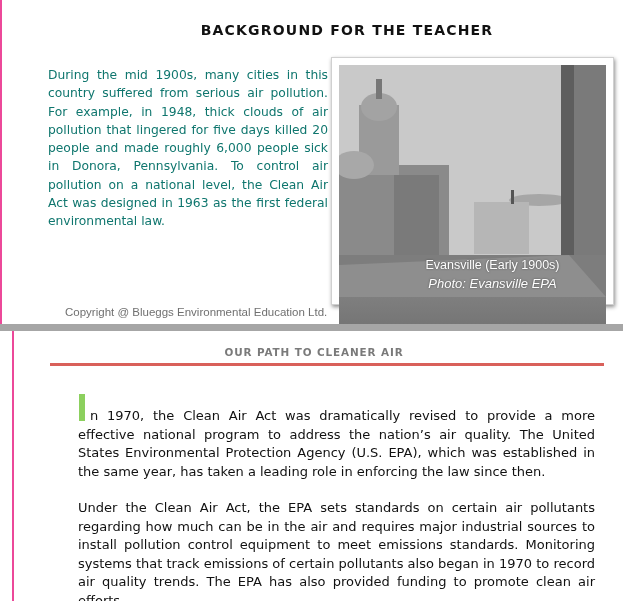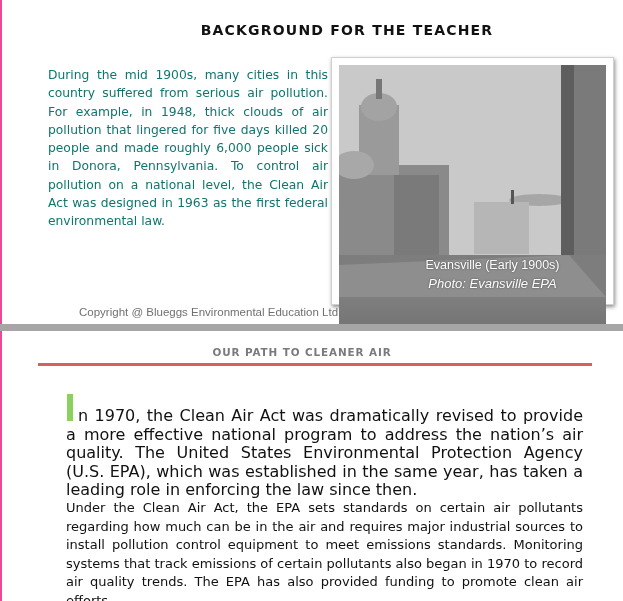--- a/index.html
+++ b/index.html
@@ -1,47 +1,47 @@
 <!DOCTYPE html>
 <html><head>
 <meta charset="utf-8">
 <style>
   html, body { margin:0; padding:0; }
   body { width:623px; height:601px; background:#ffffff; position:relative; overflow:hidden;
          font-family:"Liberation Sans", sans-serif; }
   .page { position:absolute; left:0; right:0; background:#fff; border-left:2px solid #ec4899; }
   .page1 { top:0; height:324px; }
   .gap { position:absolute; left:0; right:0; top:324px; height:7px; background:#a6a6a6; }
-  .page2 { top:331px; height:270px; }
+  .page2 { top:331px; height:270px;margin-left:12px; }
 
   .bg-title { position:absolute; top:22px; left:0; width:690px; text-align:center;
               font-family:"DejaVu Sans", sans-serif; font-weight:bold; font-size:14px;
               letter-spacing:1.2px; color:#111; }
   .intro { position:absolute; left:46px; top:66px; width:280px; font-size:13.2px; line-height:18.3px;
            color:#0f766e; text-align:justify; font-family:"DejaVu Sans", sans-serif; font-size:12.3px; }
 
   .photo-frame { position:absolute; left:329px; top:57px; width:281px; height:246px; background:#fff;
                  box-shadow:1px 2px 4px rgba(0,0,0,0.45); border:1px solid #d0d0d0; }
   .photo { position:absolute; left:7px; top:7px; width:267px; height:284px; overflow:hidden;
            background:linear-gradient(180deg,#bdbdbd 0%,#cfcfcf 30%,#c4c4c4 55%,#8a8a8a 70%,#6d6d6d 100%); }
   .photo svg { position:absolute; left:0; top:0; }
   .caption1 { position:absolute; left:0; width:100%; top:193px; text-align:center; font-size:12.5px; color:#fff;
               padding-left:40px; box-sizing:border-box; text-shadow:0 0 2px rgba(0,0,0,.5);}
   .caption2 { position:absolute; left:0; width:100%; top:211px; text-align:center; font-size:13px; color:#fff;
               font-style:italic; padding-left:40px; box-sizing:border-box; text-shadow:0 0 2px rgba(0,0,0,.5);}
 
-  .footer-left { position:absolute; left:77px; top:306px; font-size:11.5px; color:#707070; }
+  .footer-left { position:absolute; left:63px; top:306px; font-size:11.5px; color:#707070; }
   .footer-right { position:absolute; left:436px; top:306px; font-size:11.5px; color:#707070;margin-top:41px; }
 
   .sec-title { position:absolute; top:15px; left:0; width:600px; text-align:center; font-size:11px; font-weight:bold;
                letter-spacing:0.9px; color:#7a7a7a; font-family:"DejaVu Sans", sans-serif; font-size:10.4px; }
   .sec-rule { position:absolute; left:36px; top:32px; width:554px; height:3px; background:#d9605a; }
 
   .dropcap { position:absolute; left:65px; top:63px; width:6px; height:27px; background:#8cd05e; }
-  .p1 { position:absolute; left:64px; top:76px; width:517px; font-size:16px; line-height:18.5px; color:#111;
+  .p1 { position:absolute; left:64px; top:76px; width:517px; font-size:13px; line-height:18.5px; color:#111;
         text-align:justify; font-family:"DejaVu Sans", sans-serif; text-indent:12px; }
   .p2 { position:absolute; left:64px; top:168px; width:517px; font-size:13px; line-height:18.5px; color:#111;
         text-align:justify; font-family:"DejaVu Sans", sans-serif; }
 </style>
 </head>
 <body>
 
 <div class="page page1">
   <div class="bg-title">BACKGROUND FOR THE TEACHER</div>
   <div class="intro">During the mid 1900s, many cities in this country suffered from serious air pollution.  For example, in 1948, thick clouds of air pollution that lingered for five days killed 20 people and made roughly 6,000 people sick in Donora, Pennsylvania. To control air pollution on a national level, the Clean Air Act was designed in 1963 as the first federal environmental law.</div>

